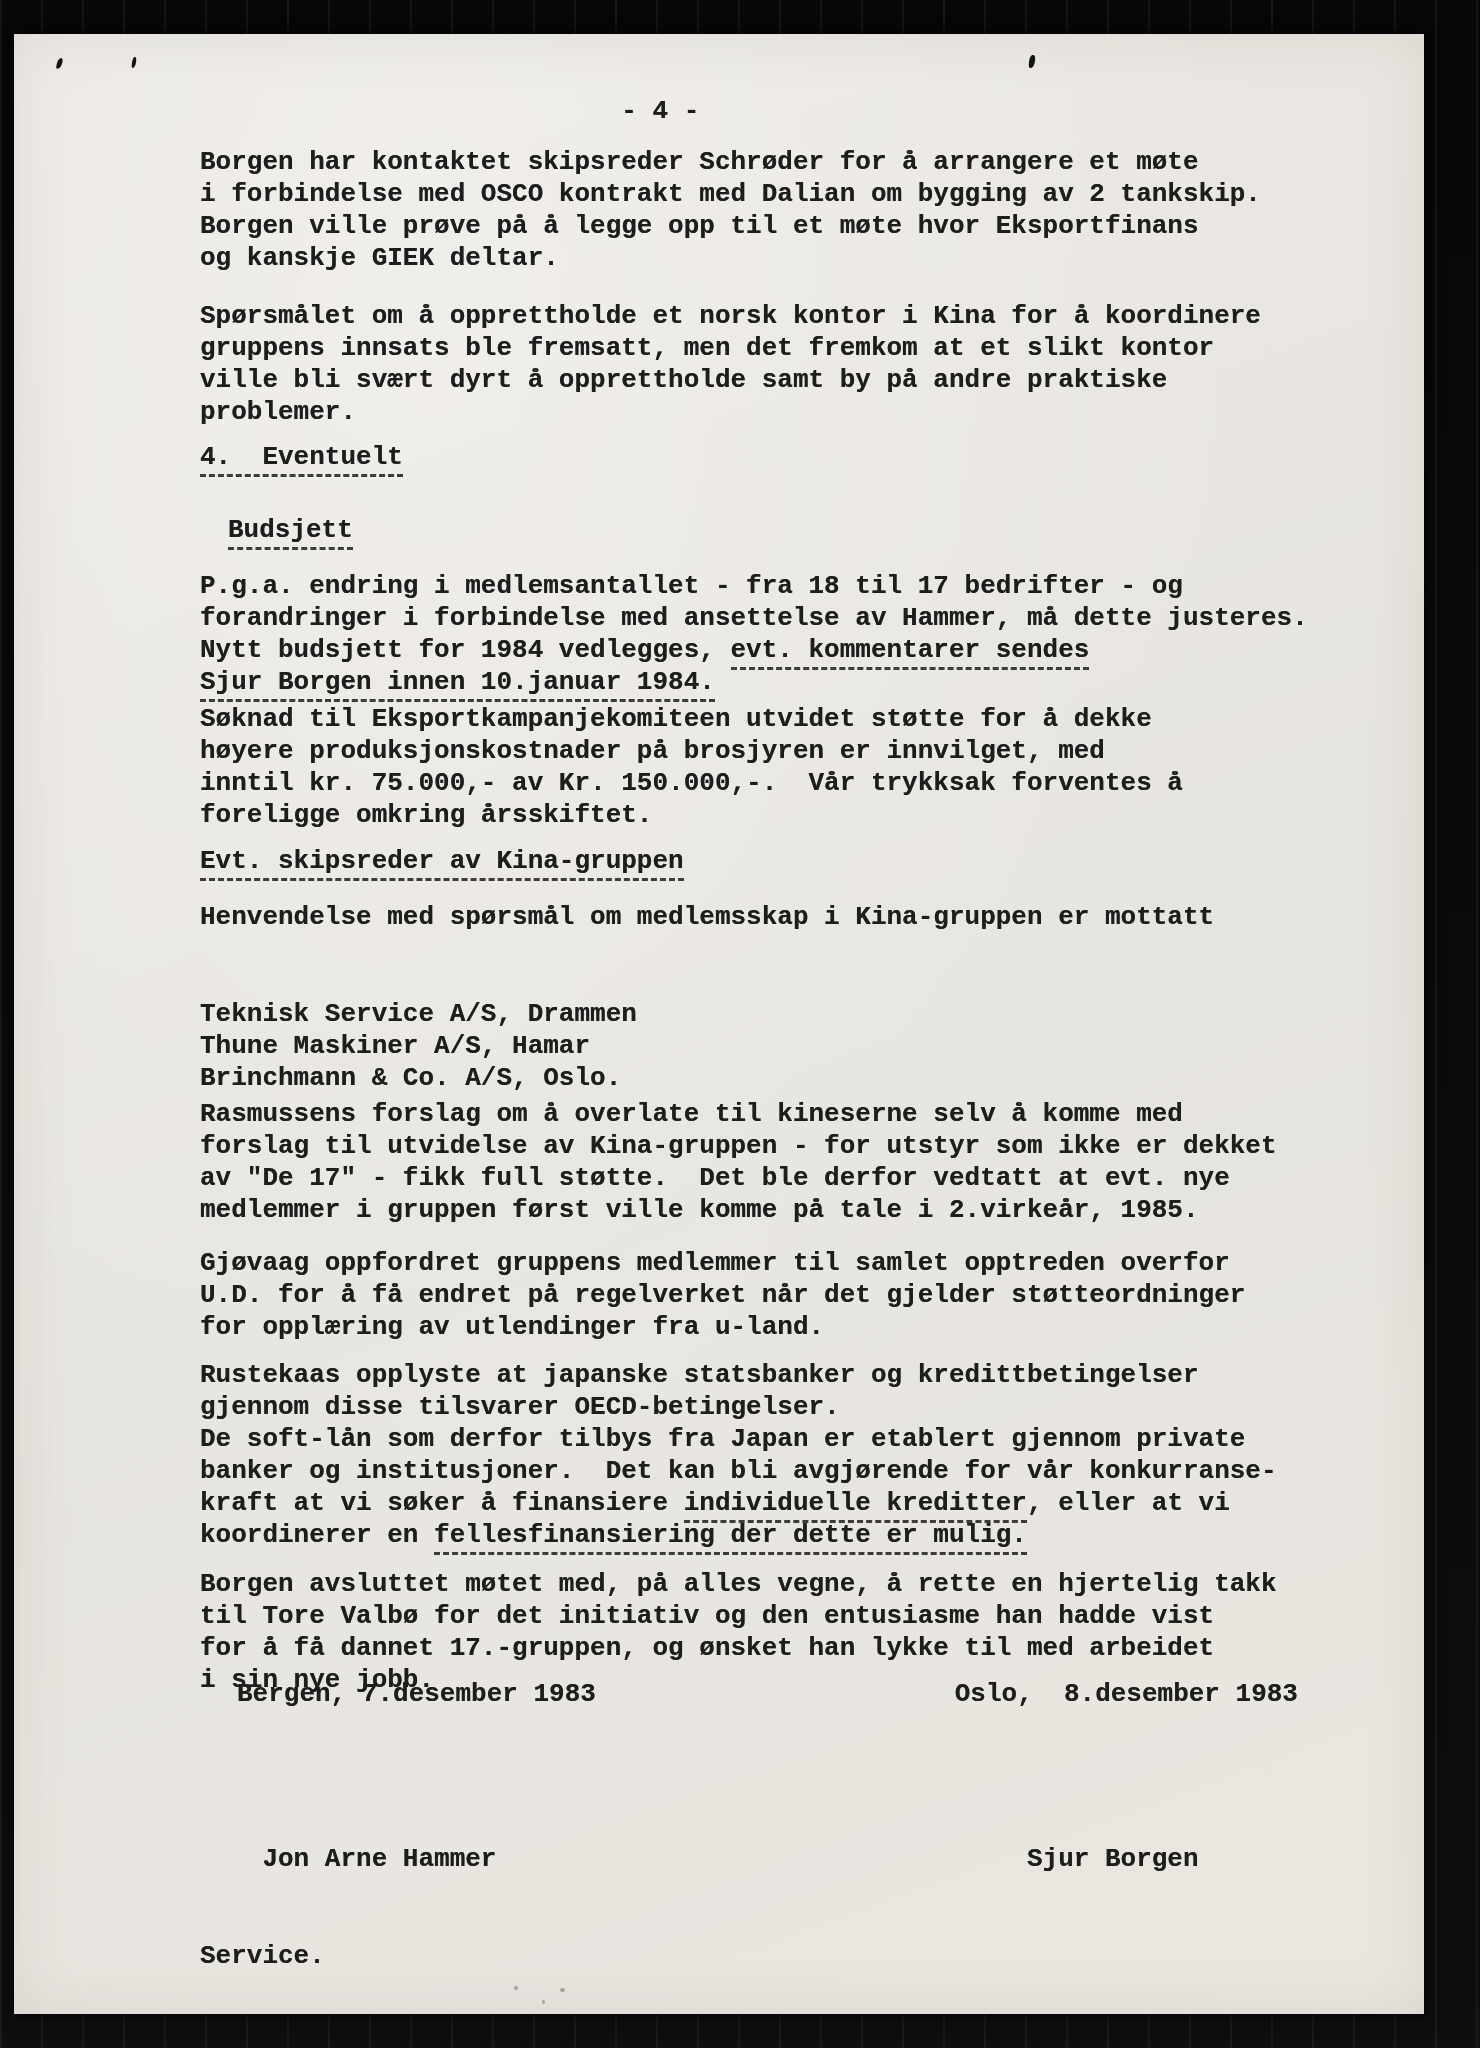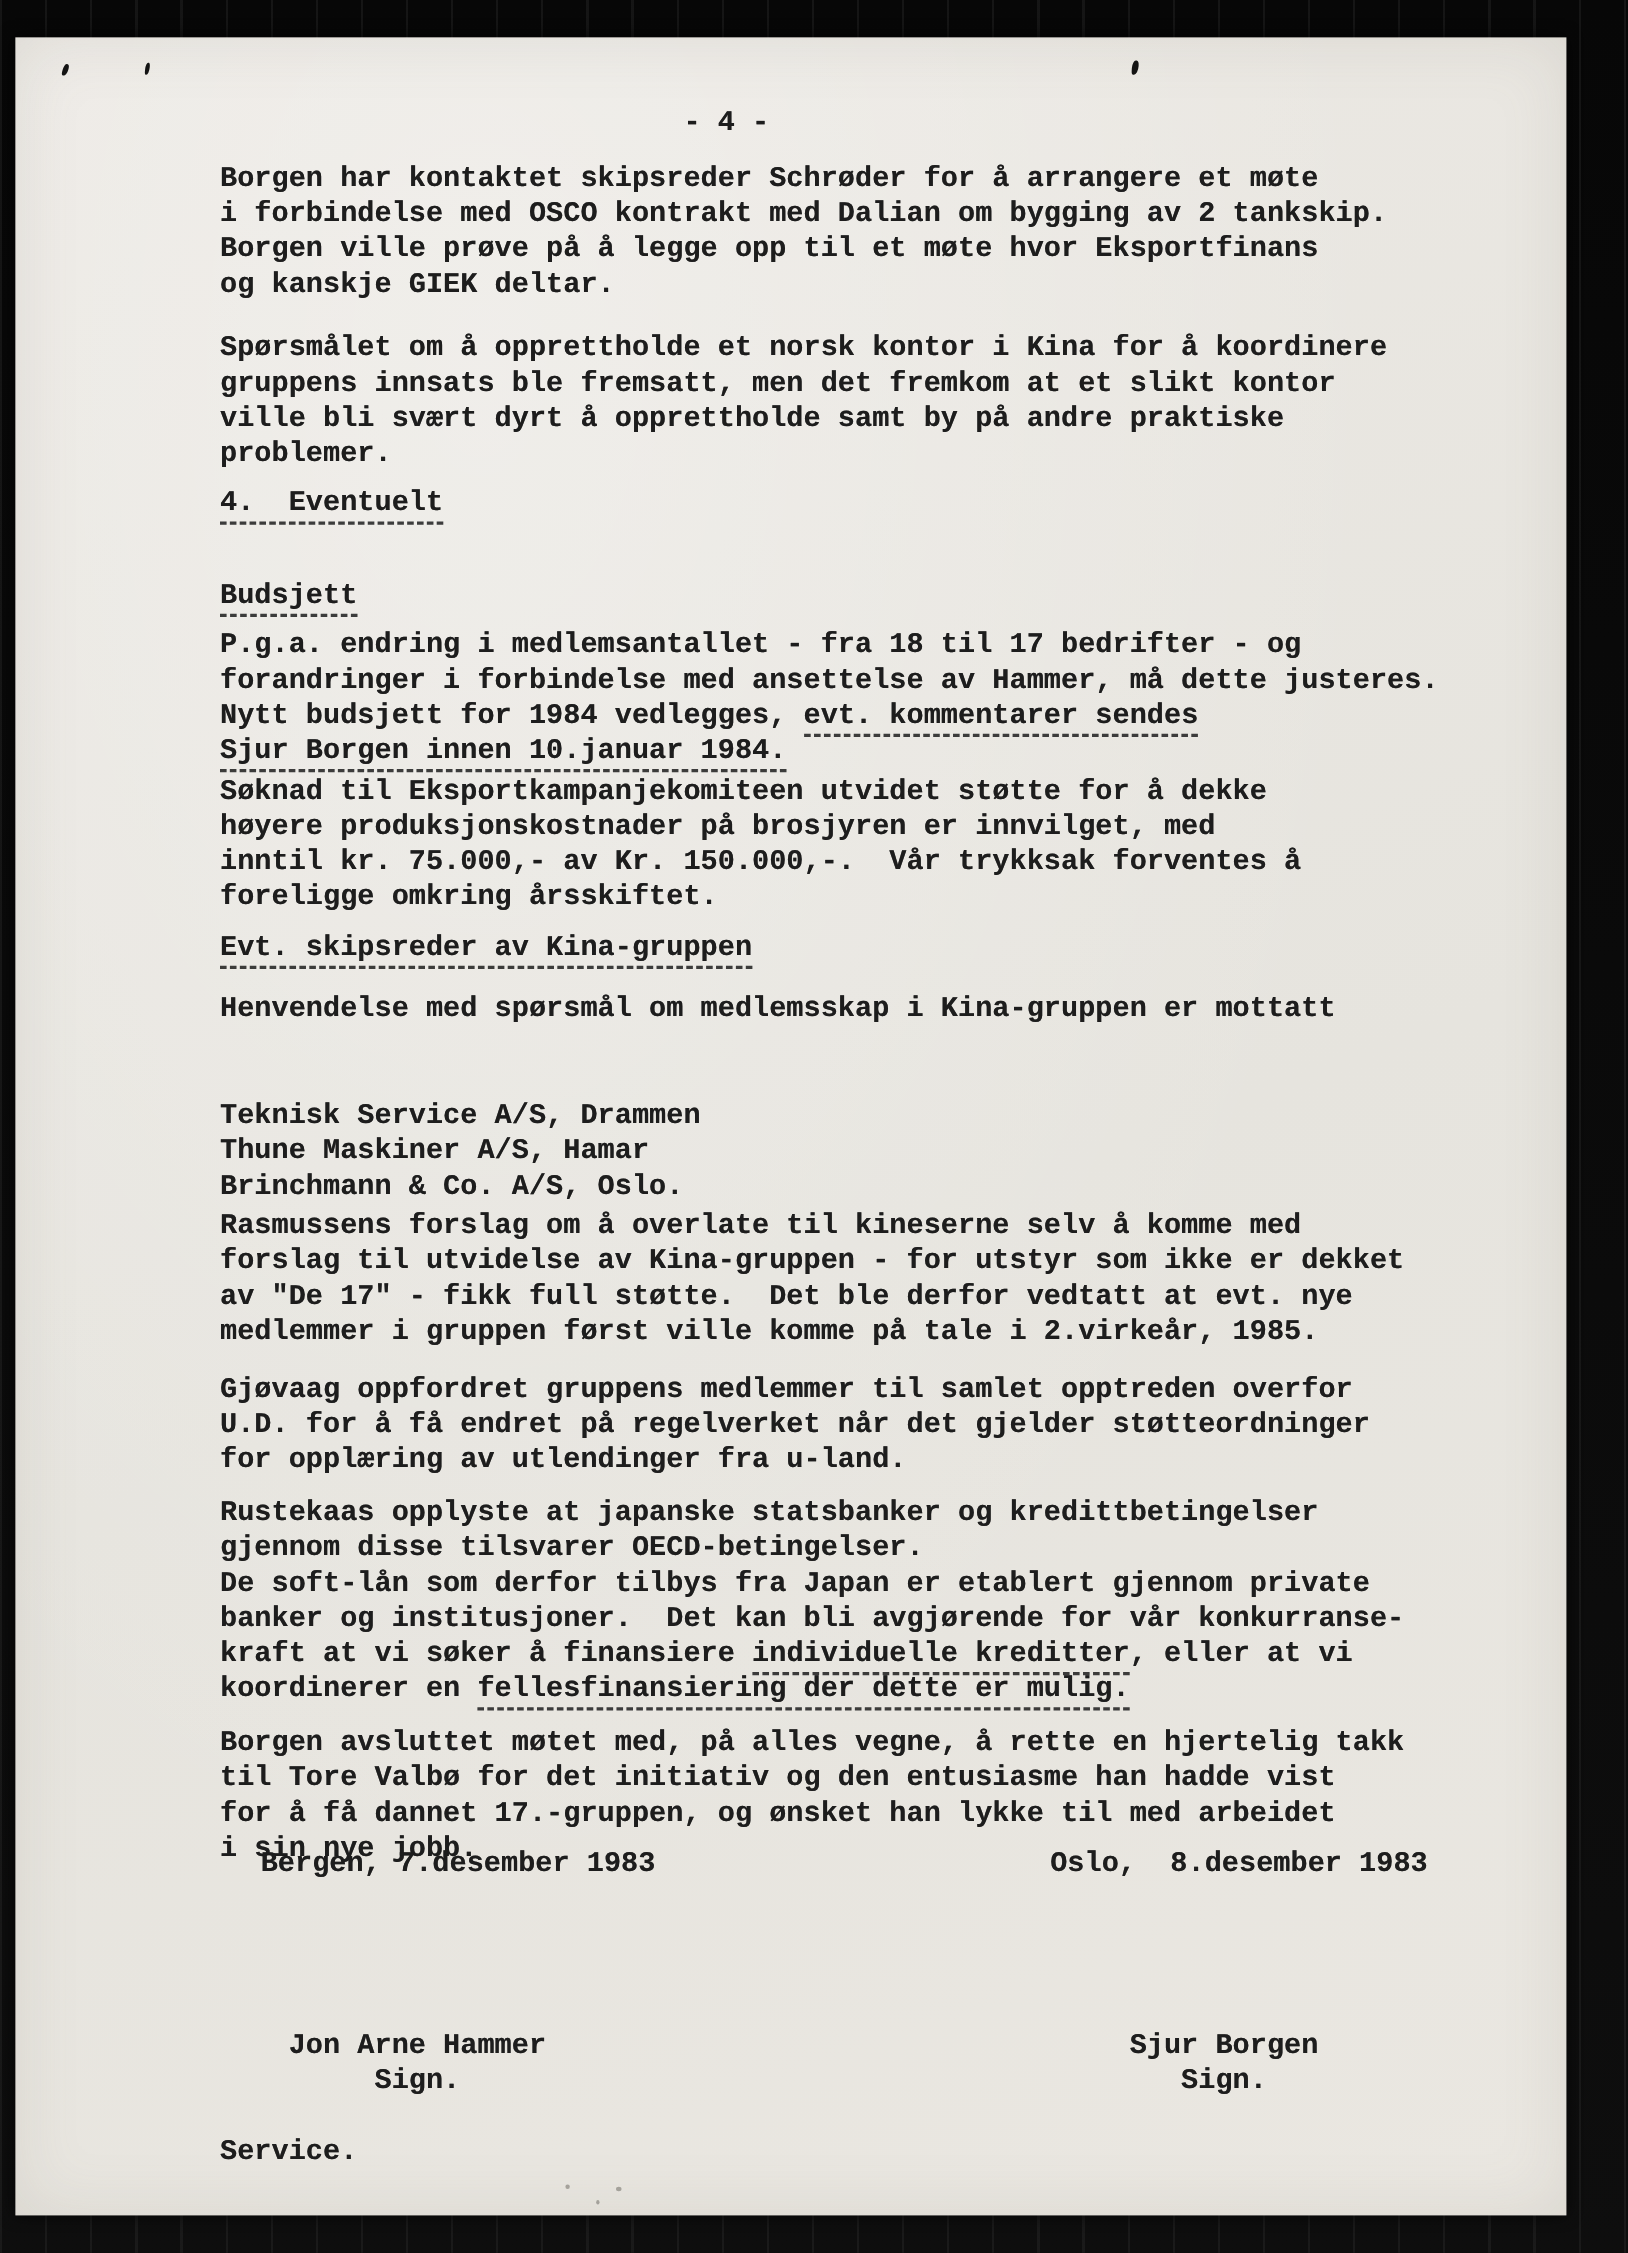--- a/index.html
+++ b/index.html
@@ -39,26 +39,26 @@
   <span class="speck speck-1"></span>
   <span class="speck speck-2"></span>
   <span class="speck speck-3"></span>
   <span class="pencil pencil-1"></span>
   <span class="pencil pencil-2"></span>
   <span class="pencil pencil-3"></span>
 <div class="block" style="top: 61px;"><div class="line"><span>                           - 4 -</span></div></div>
     <div class="block" style="top: 112px;"><div class="line"><span>Borgen har kontaktet skipsreder Schrøder for å arrangere et møte</span></div><div class="line"><span>i forbindelse med OSCO kontrakt med Dalian om bygging av 2 tankskip.</span></div><div class="line"><span>Borgen ville prøve på å legge opp til et møte hvor Eksportfinans</span></div><div class="line"><span>og kanskje GIEK deltar.</span></div></div>
     <div class="block" style="top: 266px;"><div class="line"><span>Spørsmålet om å opprettholde et norsk kontor i Kina for å koordinere</span></div><div class="line"><span>gruppens innsats ble fremsatt, men det fremkom at et slikt kontor</span></div><div class="line"><span>ville bli svært dyrt å opprettholde samt by på andre praktiske</span></div><div class="line"><span>problemer.</span></div></div>
     <div class="block" style="top: 407px; text-align: right;"><div class="line"><span class="u">4.  Eventuelt</span></div></div>
-    <div class="block" style="top: 491px;"><div class="line"><span class="u">Budsjett</span></div></div>
+    <div class="block" style="top: 480px; margin-left: 28px;"><div class="line"><span class="u">Budsjett</span></div></div>
     <div class="block" style="top: 536px;"><div class="line"><span>P.g.a. endring i medlemsantallet - fra 18 til 17 bedrifter - og</span></div><div class="line"><span>forandringer i forbindelse med ansettelse av Hammer, må dette justeres.</span></div><div class="line"><span>Nytt budsjett for 1984 vedlegges, </span><span class="u">evt. kommentarer sendes</span></div><div class="line"><span class="u">Sjur Borgen innen 10.januar 1984.</span></div></div>
     <div class="block" style="top: 669px;"><div class="line"><span>Søknad til Eksportkampanjekomiteen utvidet støtte for å dekke</span></div><div class="line"><span>høyere produksjonskostnader på brosjyren er innvilget, med</span></div><div class="line"><span>inntil kr. 75.000,- av Kr. 150.000,-.  Vår trykksak forventes å</span></div><div class="line"><span>foreligge omkring årsskiftet.</span></div></div>
     <div class="block" style="top: 811px;"><div class="line"><span class="u">Evt. skipsreder av Kina-gruppen</span></div></div>
     <div class="block" style="top: 867px;"><div class="line"><span>Henvendelse med spørsmål om medlemsskap i Kina-gruppen er mottatt</span></div></div>
     <div class="block" style="top: 952px; margin-top: 12px;"><div class="line"><span>Teknisk Service A/S, Drammen</span></div><div class="line"><span>Thune Maskiner A/S, Hamar</span></div><div class="line"><span>Brinchmann &amp; Co. A/S, Oslo.</span></div></div>
     <div class="block" style="top: 1064px;"><div class="line"><span>Rasmussens forslag om å overlate til kineserne selv å komme med</span></div><div class="line"><span>forslag til utvidelse av Kina-gruppen - for utstyr som ikke er dekket</span></div><div class="line"><span>av "De 17" - fikk full støtte.  Det ble derfor vedtatt at evt. nye</span></div><div class="line"><span>medlemmer i gruppen først ville komme på tale i 2.virkeår, 1985.</span></div></div>
     <div class="block" style="top: 1213px;"><div class="line"><span>Gjøvaag oppfordret gruppens medlemmer til samlet opptreden overfor</span></div><div class="line"><span>U.D. for å få endret på regelverket når det gjelder støtteordninger</span></div><div class="line"><span>for opplæring av utlendinger fra u-land.</span></div></div>
     <div class="block" style="top: 1325px;"><div class="line"><span>Rustekaas opplyste at japanske statsbanker og kredittbetingelser</span></div><div class="line"><span>gjennom disse tilsvarer OECD-betingelser.</span></div><div class="line"><span>De soft-lån som derfor tilbys fra Japan er etablert gjennom private</span></div><div class="line"><span>banker og institusjoner.  Det kan bli avgjørende for vår konkurranse-</span></div><div class="line"><span>kraft at vi søker å finansiere </span><span class="u">individuelle kreditter</span><span>, eller at vi</span></div><div class="line"><span>koordinerer en </span><span class="u">fellesfinansiering der dette er mulig.</span></div></div>
     <div class="block" style="top: 1534px;"><div class="line"><span>Borgen avsluttet møtet med, på alles vegne, å rette en hjertelig takk</span></div><div class="line"><span>til Tore Valbø for det initiativ og den entusiasme han hadde vist</span></div><div class="line"><span>for å få dannet 17.-gruppen, og ønsket han lykke til med arbeidet</span></div><div class="line"><span>i sin nye jobb.</span></div></div>
     <div class="block" style="top: 1644px; margin-left: 37px;"><div class="line"><span>Bergen, 7.desember 1983                       Oslo,  8.desember 1983</span></div></div>
-    <div class="block" style="top: 1809px;"><div class="line"><span>    Jon Arne Hammer                                  Sjur Borgen</span></div><div class="line"><span>         Sign.                                          Sign.</span></div></div>
+    <div class="block" style="top: 1809px;"><div class="line"><span>    Jon Arne Hammer                                  Sjur Borgen</span></div></div>
     <div class="block" style="top: 1906px;"><div class="line"><span>Service.</span></div></div>
   </div>
 
 </body></html>

